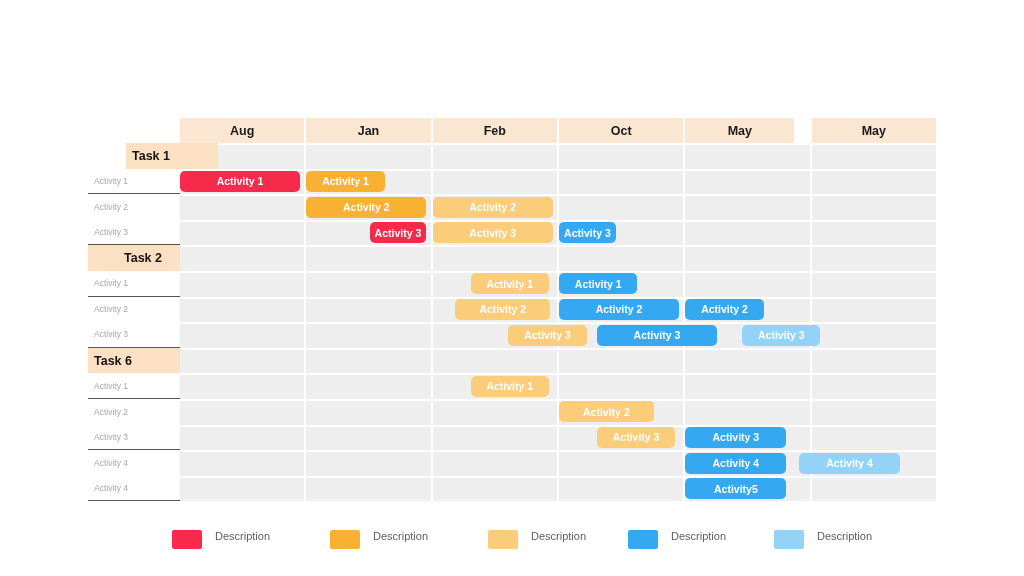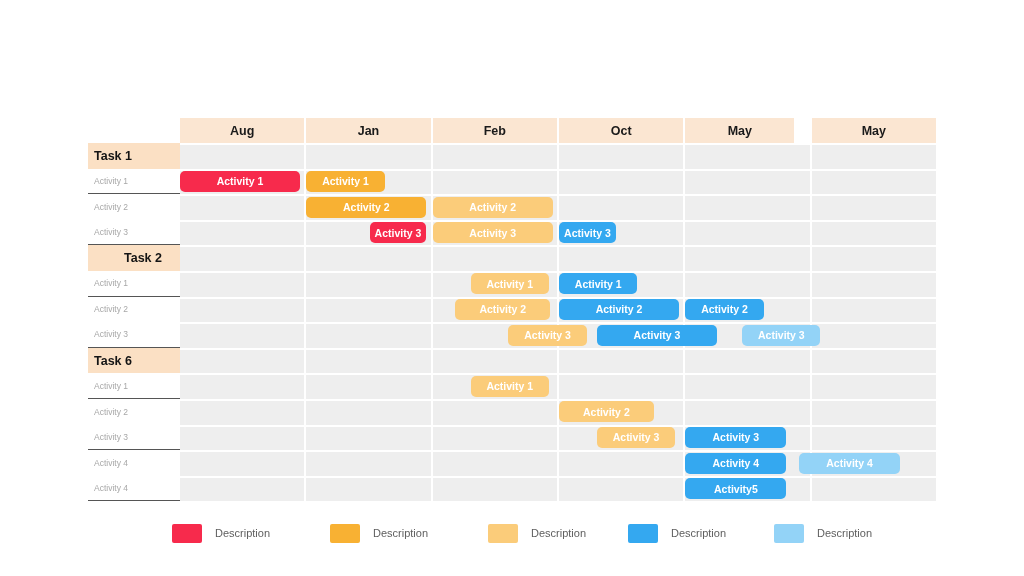--- a/index.html
+++ b/index.html
@@ -53,21 +53,21 @@
   
   .bar{
     position:absolute;height:21px;border-radius:5px;
     display:flex;align-items:center;justify-content:center;
     color:#ffffff;font-size:10.5px;font-weight:bold;
     white-space:nowrap;box-sizing:border-box;
   }
 
   
   .legend{position:absolute;left:88px;top:522px;width:850px;height:24px;}
-  .lg-item{position:absolute;top:0;height:22px;display:flex;align-items:center;}
+  .lg-item{position:absolute;top:8px;height:22px;display:flex;}
   .lg-sw{width:30px;height:19px;border-radius:2px;}
   .lg-tx{margin-left:13px;font-size:11px;color:#5e5e5e;}
 </style>
 </head>
 <body>
 
 <div id="chart-root">
 
 
   <div class="board">
@@ -95,21 +95,21 @@
         <div class="rowline" style="top: 153.6px;"></div>
         <div class="rowline" style="top: 179.2px;"></div>
         <div class="rowline" style="top: 204.8px;"></div>
         <div class="rowline" style="top: 230.4px;"></div>
         <div class="rowline" style="top: 256px;"></div>
         <div class="rowline" style="top: 281.6px;"></div>
         <div class="rowline" style="top: 307.2px;"></div>
         <div class="rowline" style="top: 332.8px;"></div>
       </div>
     <div id="labels-layer">
-        <div class="lbl task" style="top: 25px; height: 25.6px;">Task 1</div>
+        <div class="lbl task" style="top: 25px; height: 25.6px; margin-left: 38px;">Task 1</div>
         <div class="lbl act ul" style="top: 50.6px; height: 25.6px;">Activity 1</div>
         <div class="lbl act" style="top: 76.2px; height: 25.6px;">Activity 2</div>
         <div class="lbl act ul" style="top: 101.8px; height: 25.6px;">Activity 3</div>
         <div class="lbl task" style="top: 127.4px; height: 25.6px; padding-left: 36px;">Task 2</div>
         <div class="lbl act ul" style="top: 153px; height: 25.6px;">Activity 1</div>
         <div class="lbl act" style="top: 178.6px; height: 25.6px;">Activity 2</div>
         <div class="lbl act ul" style="top: 204.2px; height: 25.6px;">Activity 3</div>
         <div class="lbl task" style="top: 229.8px; height: 25.6px;">Task 6</div>
         <div class="lbl act ul" style="top: 255.4px; height: 25.6px;">Activity 1</div>
         <div class="lbl act" style="top: 281px; height: 25.6px;">Activity 2</div>

